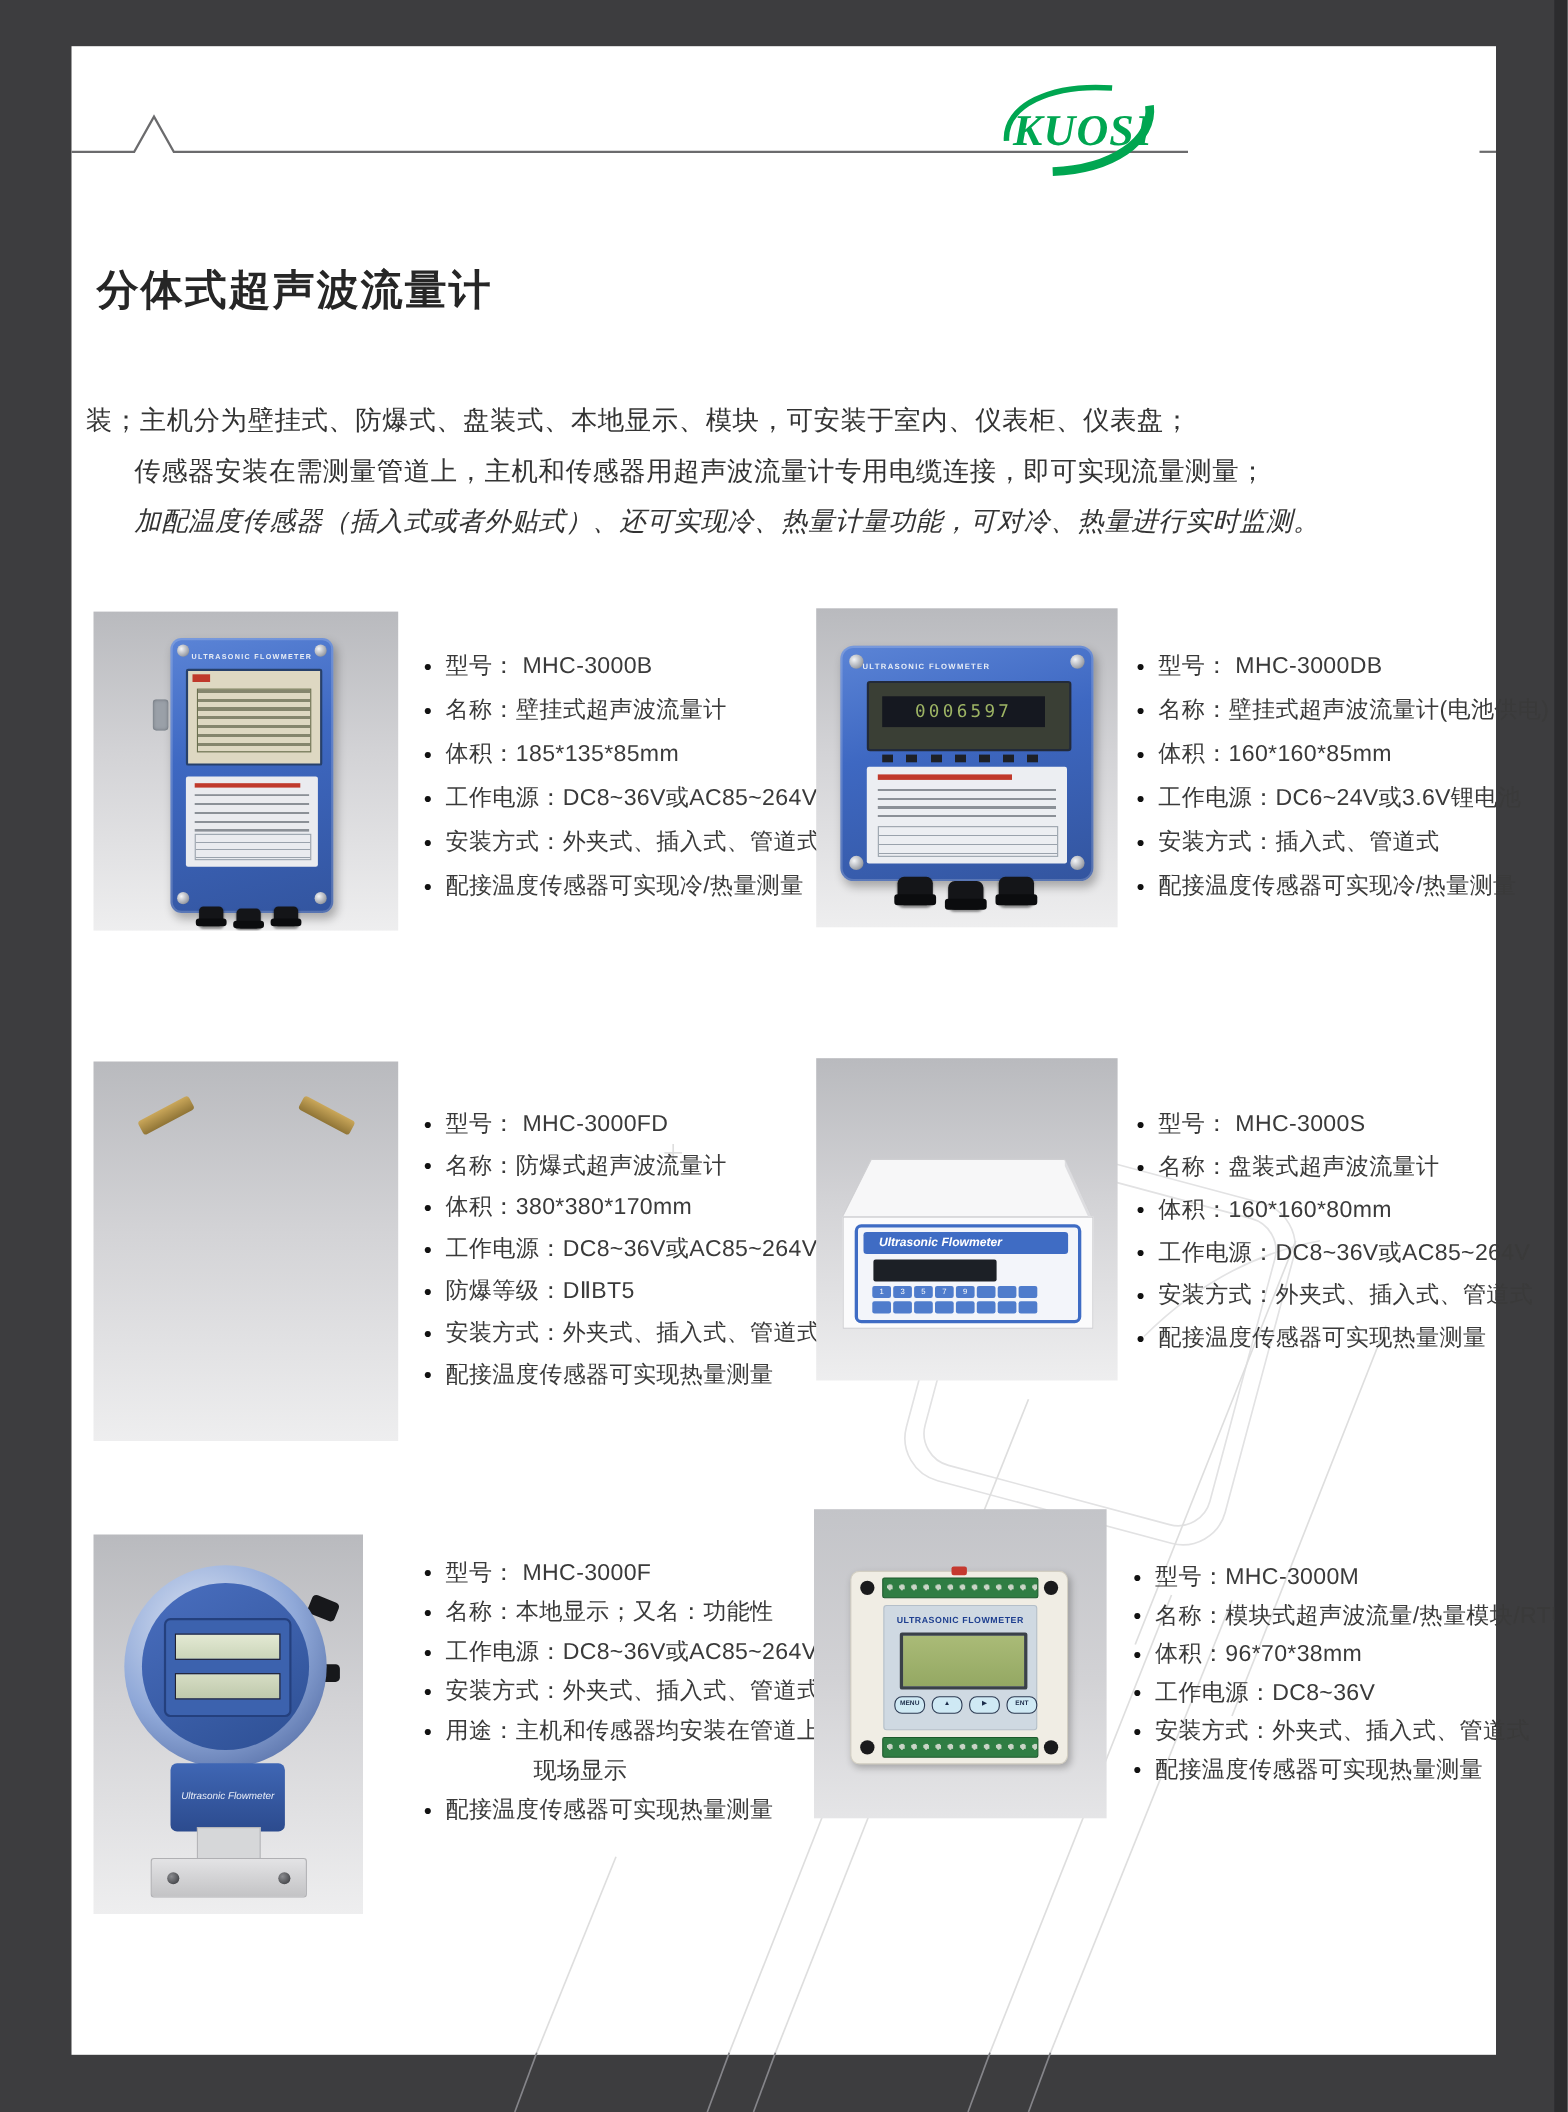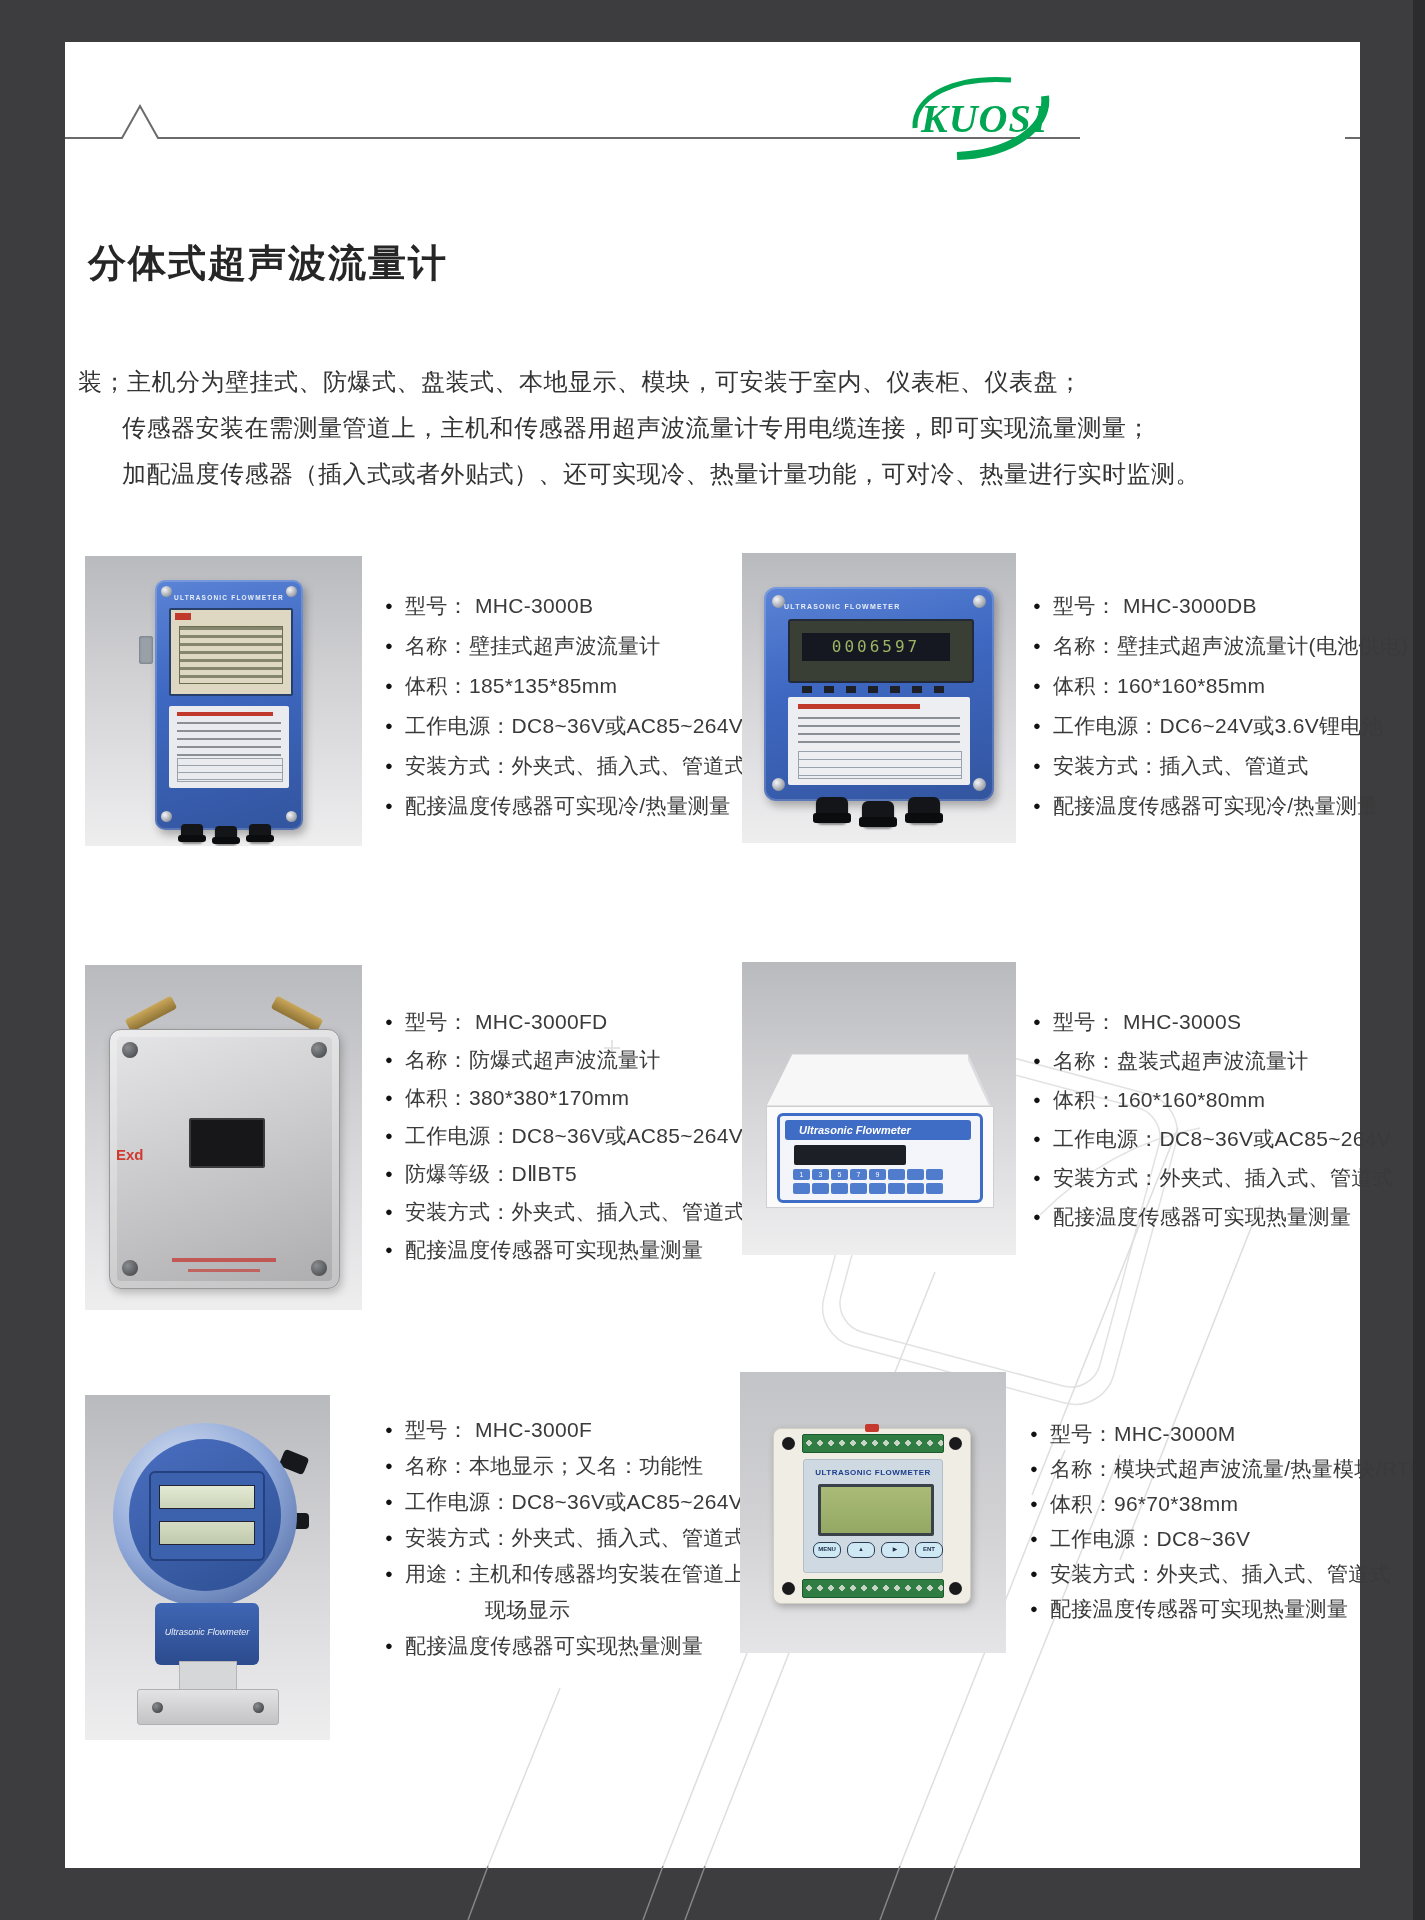--- a/index.html
+++ b/index.html
@@ -10,21 +10,21 @@
   .content{position:absolute;left:0;top:0;width:1425px;height:1920px;z-index:2;}
 
   .logo{position:absolute;left:893px;top:66px;width:170px;height:106px;}
 
   .page-title{position:absolute;left:88px;top:238px;font-size:38px;font-weight:bold;color:#262626;letter-spacing:2px;}
 
   .intro-line{position:absolute;font-size:24px;color:#333333;letter-spacing:0.5px;white-space:nowrap;}
   .il1{left:120px;top:320px;}
   .il2{left:78px;top:366px;}
   .il3{left:122px;top:412px;}
-  .il4{left:122px;top:458px;}
+  .il4{left:122px;top:458px;font-style:italic;}
 
   .photo{position:absolute;background:linear-gradient(180deg,#b9babe 0%,#d3d3d6 45%,#eeeeef 100%);overflow:hidden;}
   .spec-list{position:absolute;width:360px;}
   .spec-line{display:flex;align-items:flex-start;margin-bottom:var(--gap,12px);white-space:nowrap;}
   .bullet{width:20px;font-size:13px;line-height:27px;color:#111;flex:0 0 20px;}
   .spec-text{font-size:21px;line-height:27px;color:#3a3a3a;letter-spacing:0.3px;}
   .spec-line.cont{padding-left:100px;}
 
   
   .bluebox{position:absolute;background:linear-gradient(165deg,#5b84d6 0%,#3e68c2 40%,#33559f 100%);
@@ -193,32 +193,20 @@
         </div>
         <div class="spec-line">
           <span class="bullet">●</span>
           <span class="spec-text">配接温度传感器可实现冷/热量测量</span>
         </div>
       </div>
 
     <div class="photo" style="left:85px;top:965px;width:277px;height:345px;">
       <div style="position:absolute;left:40px;top:42px;width:52px;height:14px;background:linear-gradient(#caa75a,#8f7436);border-radius:3px;transform:rotate(-28deg);"></div>
       <div style="position:absolute;left:186px;top:42px;width:52px;height:14px;background:linear-gradient(#caa75a,#8f7436);border-radius:3px;transform:rotate(28deg);"></div>
-      <div style="position:absolute;left:24px;top:64px;width:229px;height:258px;border-radius:12px;border:1px solid #98989a;
-                  background:linear-gradient(160deg,#e6e6e8 0%,#c6c6c8 55%,#acacae 100%);
-                  box-shadow:inset 0 0 0 7px rgba(255,255,255,.28),2px 4px 8px rgba(0,0,0,.22);">
-        <div class="screw" style="left:12px;top:12px;width:16px;height:16px;background:radial-gradient(circle at 35% 35%,#8c8d91,#55565a 70%,#3c3d41);"></div>
-        <div class="screw" style="right:12px;top:12px;width:16px;height:16px;background:radial-gradient(circle at 35% 35%,#8c8d91,#55565a 70%,#3c3d41);"></div>
-        <div class="screw" style="left:12px;bottom:12px;width:16px;height:16px;background:radial-gradient(circle at 35% 35%,#8c8d91,#55565a 70%,#3c3d41);"></div>
-        <div class="screw" style="right:12px;bottom:12px;width:16px;height:16px;background:radial-gradient(circle at 35% 35%,#8c8d91,#55565a 70%,#3c3d41);"></div>
-        <div style="position:absolute;left:6px;top:116px;font-size:15px;font-weight:bold;color:#d03a2e;">Exd</div>
-        <div style="position:absolute;left:79px;top:88px;width:72px;height:46px;background:#17171a;border:2px solid #3a3a3e;border-radius:2px;"></div>
-        <div style="position:absolute;left:62px;bottom:26px;width:104px;height:4px;background:#c4403a;opacity:.8;"></div>
-        <div style="position:absolute;left:78px;bottom:16px;width:72px;height:3px;background:#c4403a;opacity:.7;"></div>
-      </div>
     </div>
     <div class="spec-list" style="left:385px;top:1008px;--gap:11px;">
         <div class="spec-line">
           <span class="bullet">●</span>
           <span class="spec-text">型号： MHC-3000FD</span>
         </div>
         <div class="spec-line">
           <span class="bullet">●</span>
           <span class="spec-text">名称：防爆式超声波流量计</span>
         </div>

